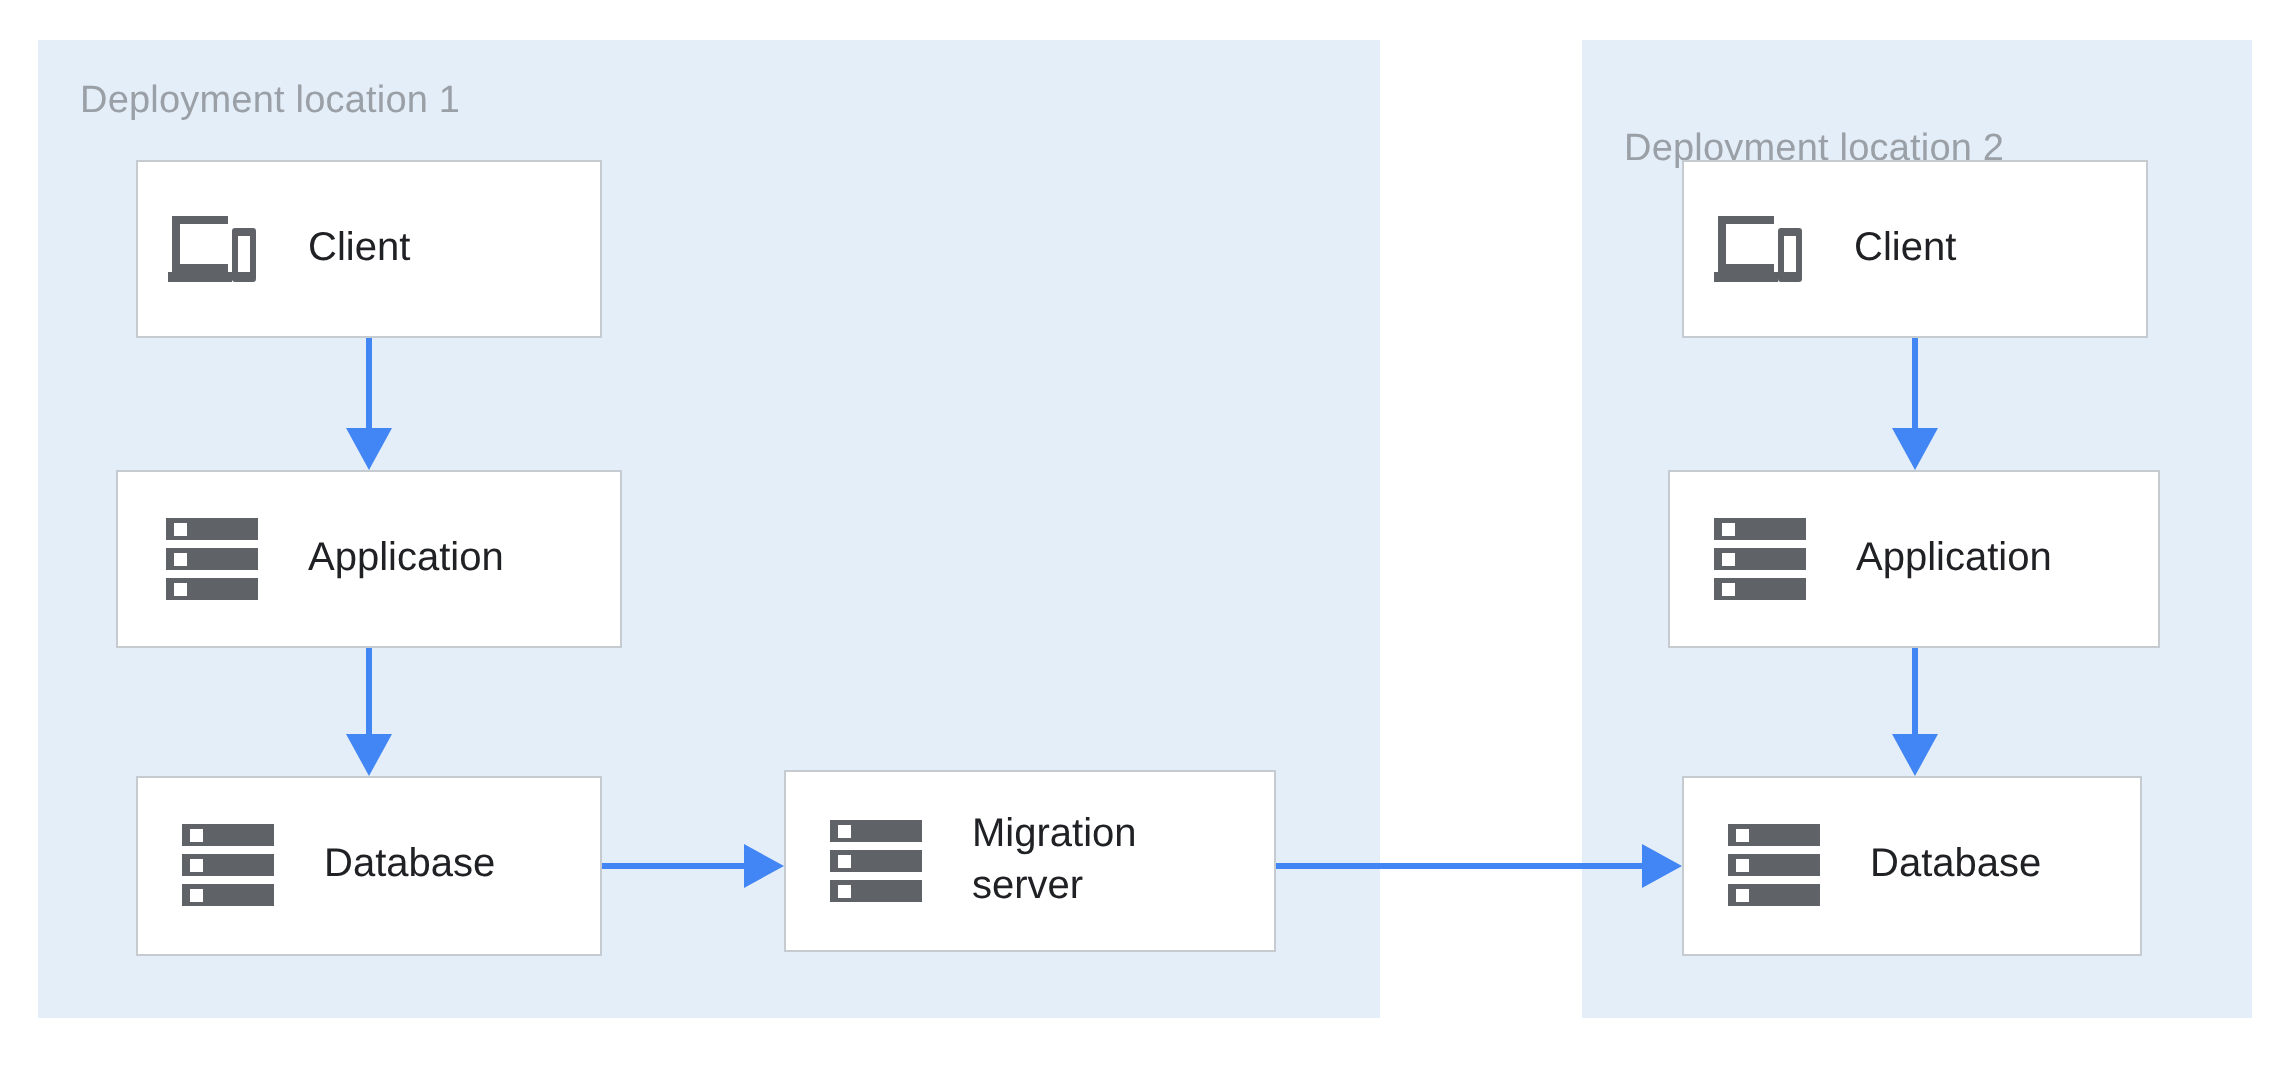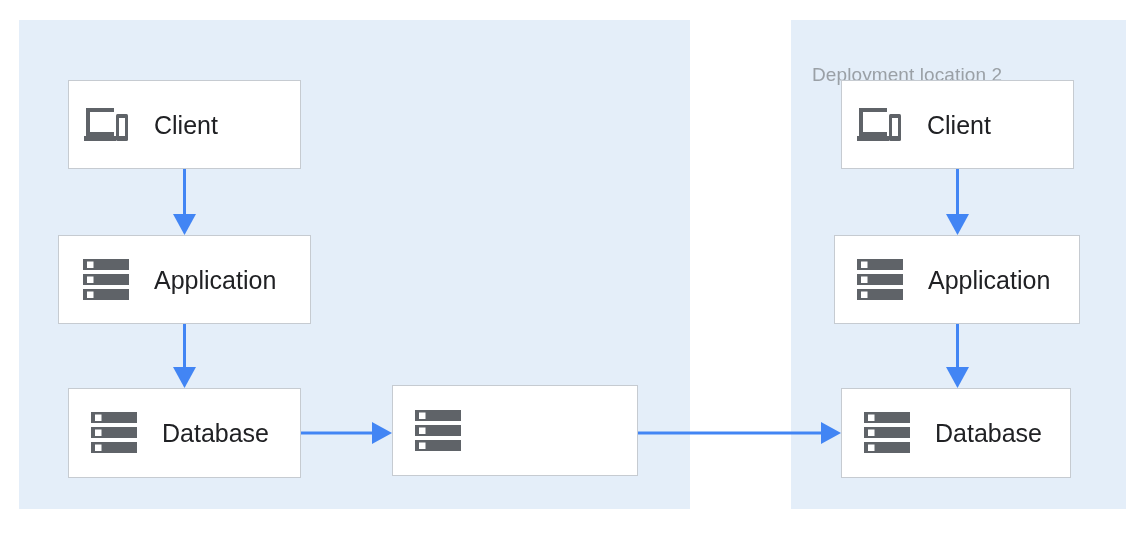--- a/index.html
+++ b/index.html
@@ -42,38 +42,39 @@
     justify-content: flex-start;
   }
   .node-icon {
     flex: 0 0 auto;
     display: flex;
     align-items: center;
     justify-content: center;
   }
   .node-label {
     flex: 0 0 auto;
-    font-size: 25px;
+    font-size: 20px;
     color: #202124;
     line-height: 1.28;
     white-space: pre-line;
     text-align: left;
   }
   .edge {
     position: absolute;
     overflow: visible;
   }
   .edge svg { display: block; overflow: visible; }
 </style>
 </head>
 <body>
 
 <div id="diagram">
 
   <div class="panel" style="left:19px; top:20px; width:671px; height:489px;"></div>
+  <div class="panel-label" style="left:40px; top:40px;">Deployment location 1</div>
 
   <div class="panel" style="left:791px; top:20px; width:335px; height:489px;"></div>
   <div class="panel-label" style="left:812px; top:40px;margin-top:24px;">Deployment location 2</div>
 
   <div class="edge" style="left:0px; top:0px; width:1148px; height:536px;">
     <svg width="1148" height="536">
       <line x1="184.5" y1="169" x2="184.5" y2="214" stroke="#4285f4" stroke-width="3"></line>
       <polygon points="173,214 196,214 184.5,235" fill="#4285f4"></polygon>
     </svg>
   </div>
@@ -157,20 +158,22 @@
     <span class="node-icon" style="margin-left:22px;">
       <svg width="46" height="42" viewBox="0 0 46 42">
         <rect x="0" y="0" width="46" height="11" fill="#5f6368"></rect>
         <rect x="0" y="15" width="46" height="11" fill="#5f6368"></rect>
         <rect x="0" y="30" width="46" height="11" fill="#5f6368"></rect>
         <rect x="4" y="2.5" width="6.5" height="6.5" fill="#ffffff"></rect>
         <rect x="4" y="17.5" width="6.5" height="6.5" fill="#ffffff"></rect>
         <rect x="4" y="32.5" width="6.5" height="6.5" fill="#ffffff"></rect>
       </svg>
     </span>
+    <span class="node-label" style="margin-left:25px;">Migration
+server</span>
   </div>
 
   <div class="node" style="left:841px; top:80px; width:233px; height:89px;">
     <span class="node-icon" style="margin-left:14px;">
       <svg width="46" height="40" viewBox="0 0 46 40">
         <path d="M3 3 h28 v4 h-24 v20 h24 v4 h-28 z" fill="#5f6368"></path>
         <rect x="1" y="31" width="32" height="5" fill="#5f6368"></rect>
         <rect x="33" y="9" width="12" height="27" rx="1.5" fill="#5f6368"></rect>
         <rect x="36" y="13" width="6" height="18" fill="#ffffff"></rect>
       </svg>

